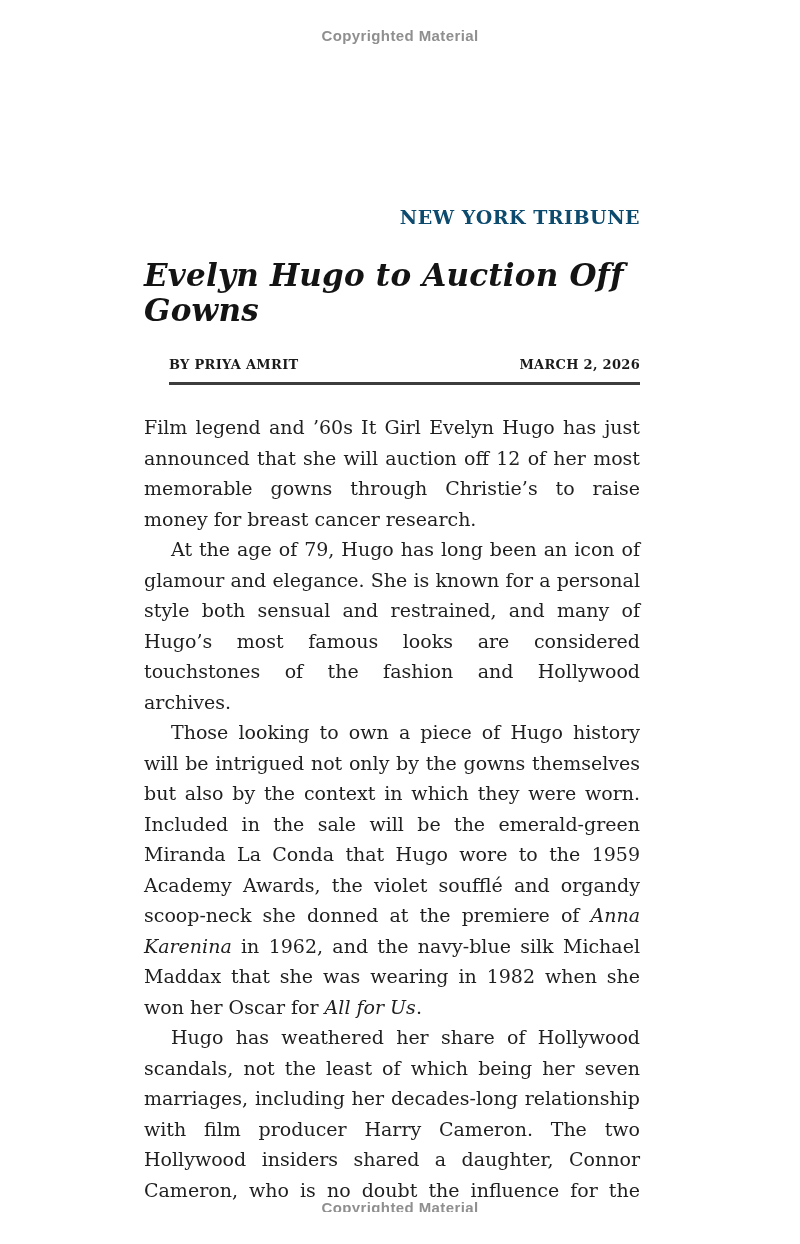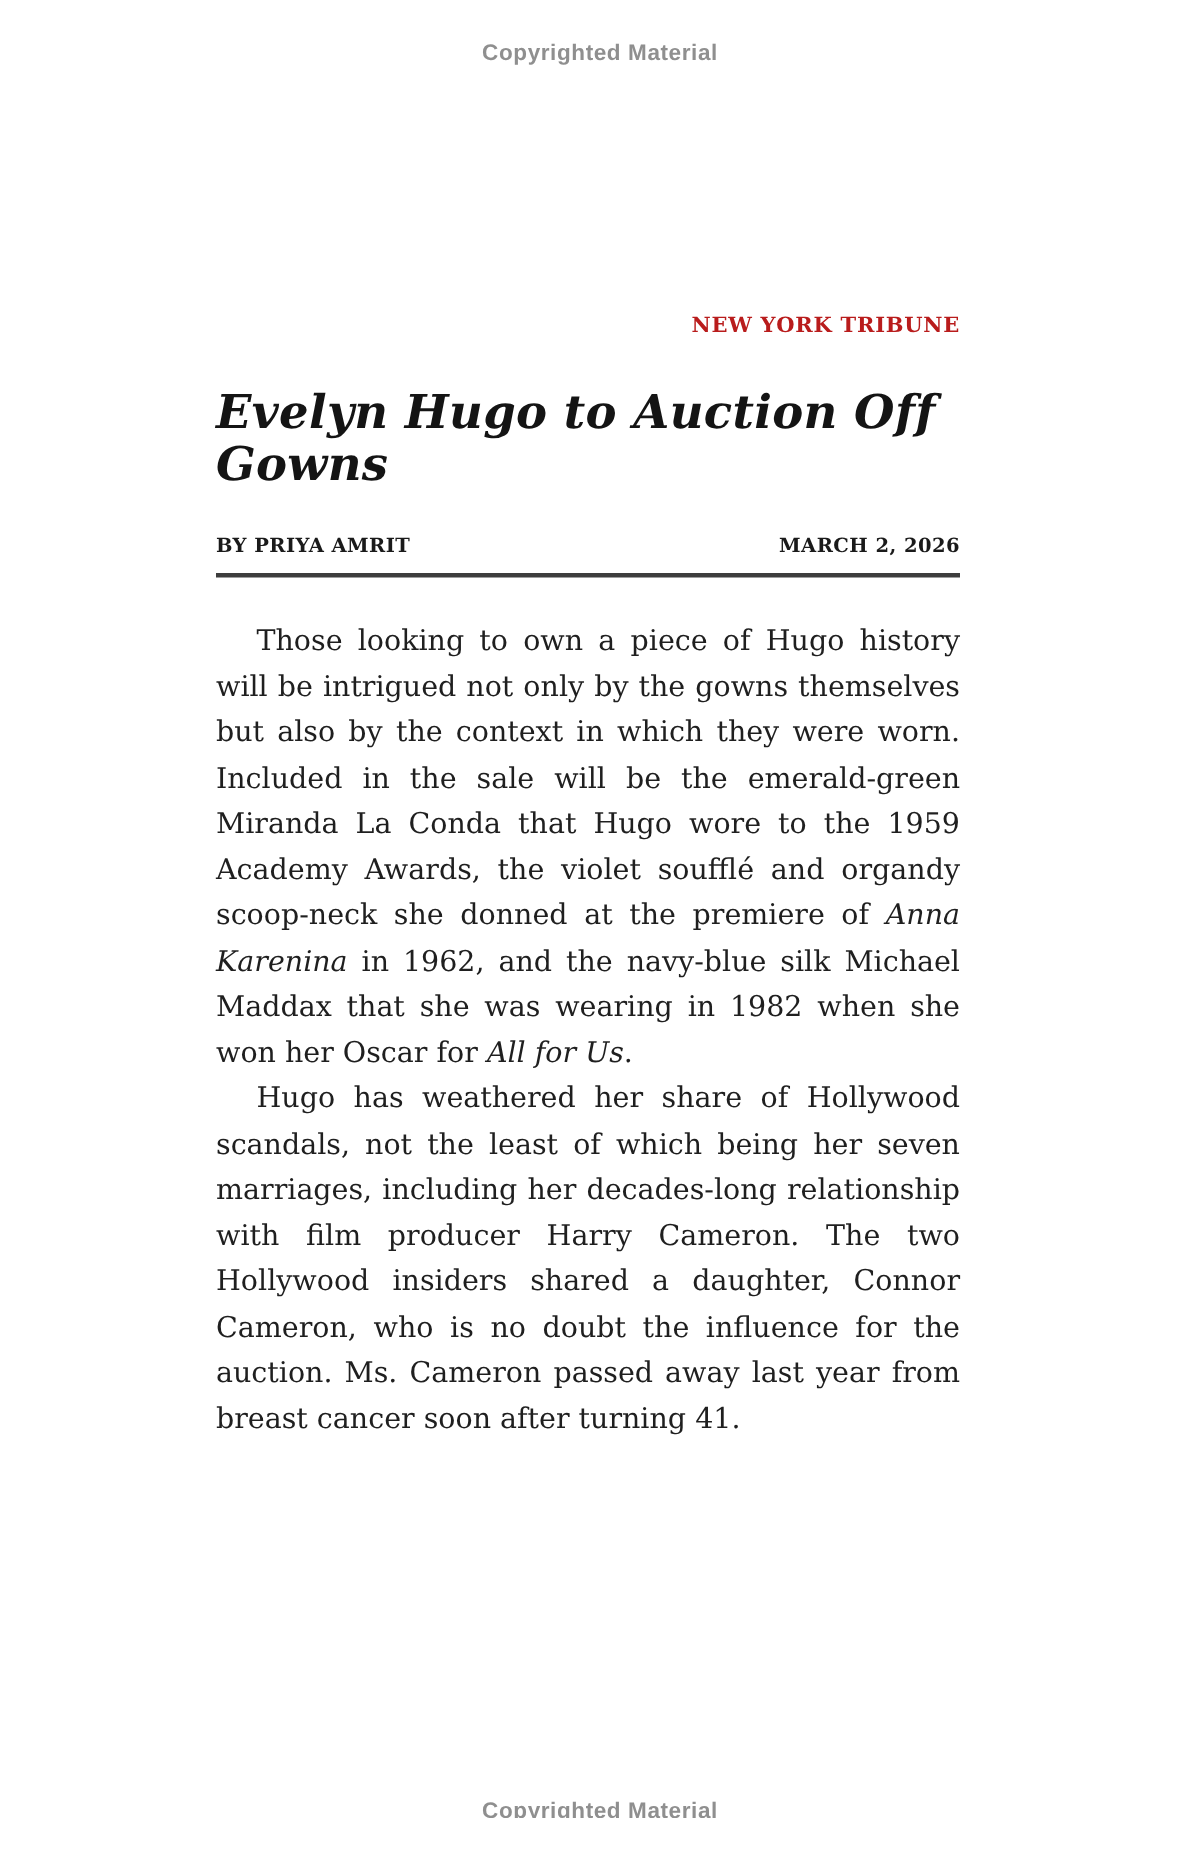--- a/index.html
+++ b/index.html
@@ -29,24 +29,24 @@
     position: absolute;
     left: 144px;
     top: 0;
     width: 496px;
     color: #1e1e1e;
   }
   .masthead {
     margin-top: 206px;
     text-align: right;
     font-weight: bold;
-    font-size: 14px;
+    font-size: 19px;
     letter-spacing: 0.5px;
     line-height: 23px;
-    color: #b91c1c;
+    color: #0c4a6e;
   }
   .headline {
     margin-top: 29px;
     font-size: 31px;
     font-style: italic;
     font-weight: bold;
     line-height: 35px;
     letter-spacing: 0.2px;
     color: #141414;
   }
@@ -55,20 +55,21 @@
     display: flex;
     justify-content: space-between;
     align-items: baseline;
     font-weight: bold;
     font-size: 13px;
     line-height: 16px;
     letter-spacing: 0.3px;
     padding-bottom: 9px;
     border-bottom: 3px solid #3d3d3d;
     color: #1a1a1a;
+    margin-left: 25px;
   }
   .article-body {
     margin-top: 27px;
     font-size: 19px;
     line-height: 30.5px;
     text-align: justify;
     color: #1f1f1f;
   }
   .article-body p { text-indent: 0; }
   .article-body p.indent { text-indent: 27px; }
@@ -86,20 +87,22 @@
     <div class="masthead">NEW YORK TRIBUNE</div>
 
     <h1 class="headline">Evelyn Hugo to Auction Off Gowns</h1>
 
     <div class="byline-row">
       <span class="byline">BY PRIYA AMRIT</span>
       <span class="date">MARCH 2, 2026</span>
     </div>
 
     <div class="article-body" id="article-body">
+        <p><span>Film legend and ’60s It Girl Evelyn Hugo has just announced that she will auction off 12 of her most memorable gowns through Christie’s to raise money for breast cancer research.</span></p>
+        <p class="indent"><span>At the age of 79, Hugo has long been an icon of glamour and elegance. She is known for a personal style both sensual and restrained, and many of Hugo’s most famous looks are considered touchstones of the fashion and Hollywood archives.</span></p>
         <p class="indent"><span>Those looking to own a piece of Hugo history will be intrigued not only by the gowns themselves but also by the context in which they were worn. Included in the sale will be the emerald-green Miranda La Conda that Hugo wore to the 1959 Academy Awards, the violet soufflé and organdy scoop-neck she donned at the premiere of </span><span class="it">Anna Karenina</span><span> in 1962, and the navy-blue silk Michael Maddax that she was wearing in 1982 when she won her Oscar for </span><span class="it">All for Us</span><span>.</span></p>
         <p class="indent"><span>Hugo has weathered her share of Hollywood scandals, not the least of which being her seven marriages, including her decades-long relationship with film producer Harry Cameron. The two Hollywood insiders shared a daughter, Connor Cameron, who is no doubt the influence for the auction. Ms. Cameron passed away last year from breast cancer soon after turning 41.</span></p>
       </div>
 
   </div>
 
   <div class="copyright bottom">Copyrighted Material</div>
 
 </div>
 

